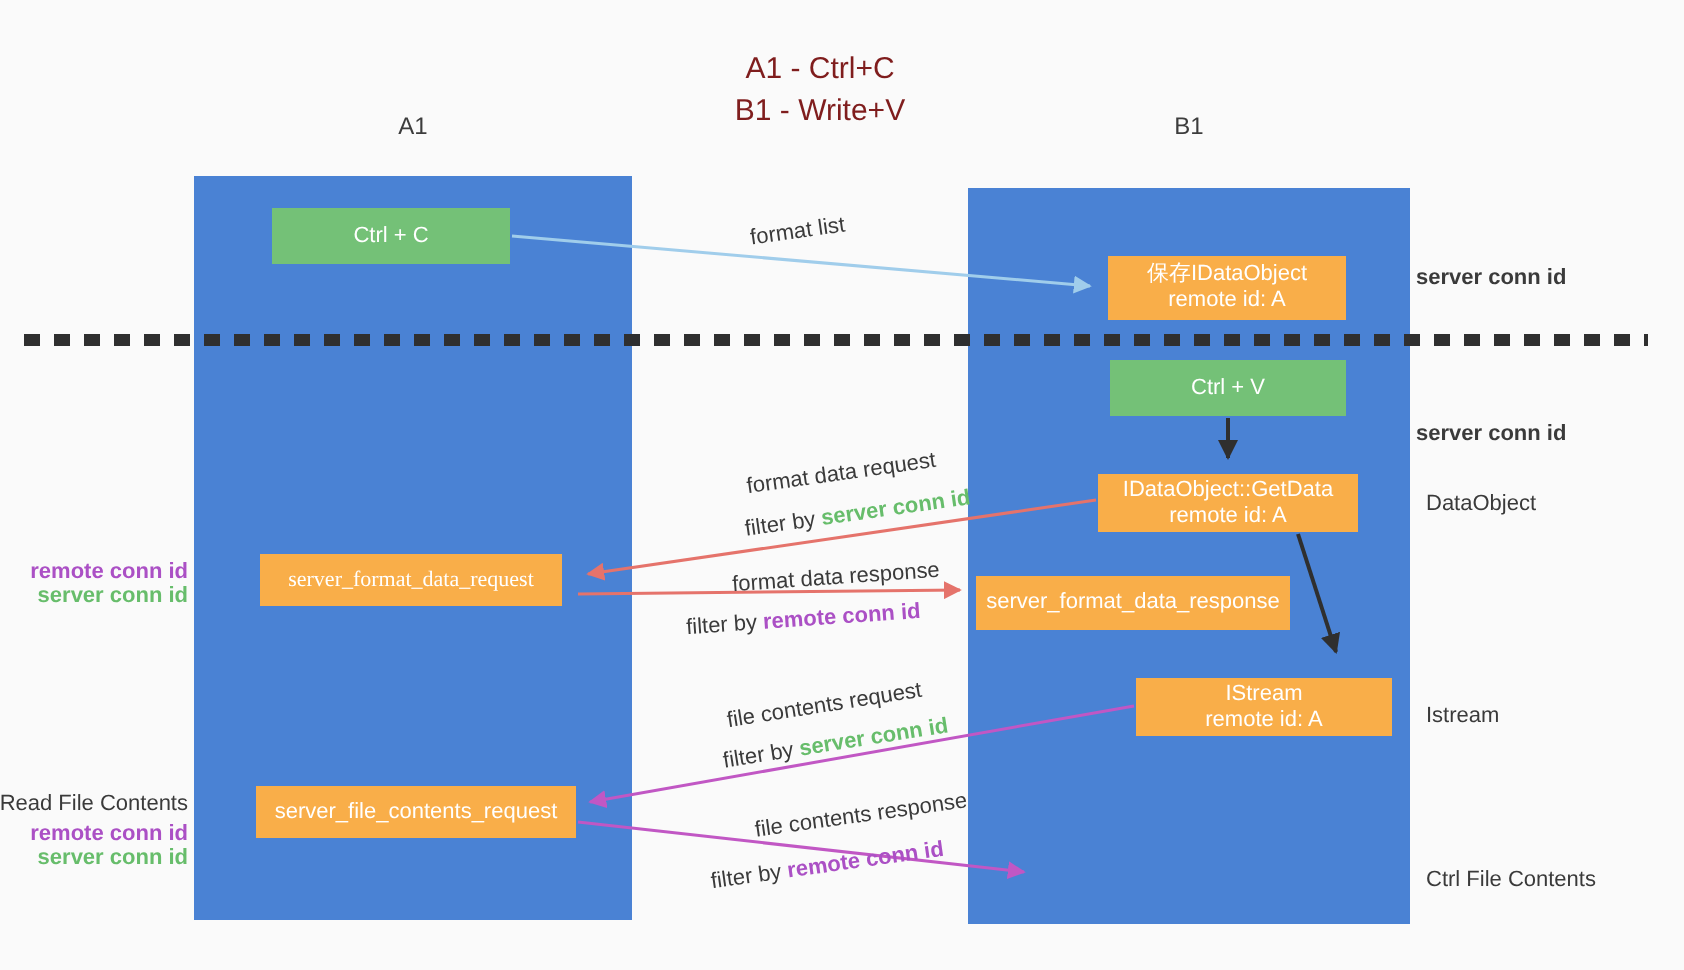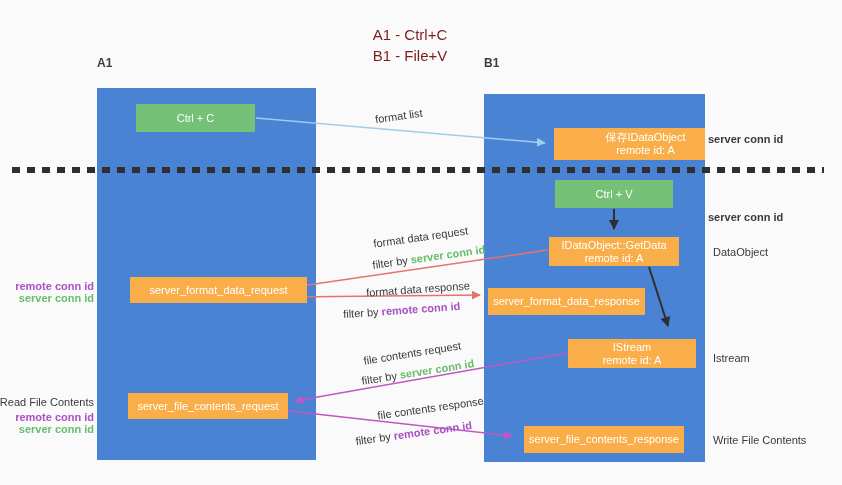--- a/index.html
+++ b/index.html
@@ -2,21 +2,21 @@
 <html style="--lane-blue: #4a82d4; --node-green: #74c177; --node-orange: #f9ae49; --text-green: #67bd6b; --text-purple: #ab50c5; --arrow-salmon: #e5736b; --arrow-magenta: #c157c4; --arrow-lightblue: #a0cdeb; --arrow-black: #2f2f2f;"><head>
 <meta charset="utf-8">
 <style>
   html,body{margin:0;padding:0;background:#fafafa;}
   .canvas{
     position:relative;width:842px;height:485px;background:#fafafa;
     font-family:"Liberation Sans",sans-serif;overflow:hidden;color:#3a3a3a;
   }
   .title{position:absolute;left:260px;top:24px;width:300px;text-align:center;
          font-size:15px;line-height:21px;color:#7f1d1d;}
-  .lane-header{position:absolute;text-align:left;font-size:12px;line-height:14px;color:#3c3c3c;font-weight:bold;}
+  .lane-header{position:absolute;text-align:center;font-size:12px;line-height:14px;color:#3c3c3c;}
   .lane{position:absolute;background:var(--lane-blue,#4a82d4);}
   .divider{position:absolute;left:12px;top:167px;width:812px;height:6px;
            background:repeating-linear-gradient(90deg,var(--arrow-black,#3a3a3a) 0 8px,transparent 8px 15px);}
   .node{position:absolute;display:flex;flex-direction:column;align-items:center;justify-content:center;
         color:#ffffff;font-size:11px;line-height:13px;text-align:center;white-space:nowrap;}
   .node.green{background:var(--node-green,#74c177);}
   .node.orange{background:var(--node-orange,#f9ae49);}
   .elabel{position:absolute;font-size:11px;color:#3a3a3a;white-space:nowrap;transform-origin:center;}
   .green-t{color:var(--text-green,#67bd6b);font-weight:bold;}
   .purple-t{color:var(--text-purple,#ab50c5);font-weight:bold;}
@@ -24,21 +24,21 @@
   .conn{font-weight:bold;font-size:11px;line-height:12px;}
   svg.arrows{position:absolute;left:0;top:0;pointer-events:none;}
 </style>
 </head>
 <body>
 
 <div class="canvas">
 
   <div class="title">
     <div>A1 - Ctrl+C</div>
-    <div>B1 - File+V</div>
+    <div>B1 - Write+V</div>
   </div>
 
   <div class="lane-header" style="left:97px;top:56px;width:219px;">
     <div>A1</div>
   </div>
   <div class="lane-header" style="left:484px;top:56px;width:221px;">
     <div>B1</div>
   </div>
 
   <div class="lane" style="left:97px;top:88px;width:219px;height:372px;"></div>
@@ -66,47 +66,44 @@
     <line x1="649" y1="267" x2="668" y2="326" stroke-width="2" style="stroke:var(--arrow-black,#2f2f2f)" marker-end="url(#ah-black)"></line>
     <line x1="548" y1="250" x2="294" y2="287" stroke-width="1.5" style="stroke:var(--arrow-salmon,#e5736b)" marker-end="url(#ah-salmon)"></line>
     <line x1="289" y1="297" x2="480" y2="295" stroke-width="1.5" style="stroke:var(--arrow-salmon,#e5736b)" marker-end="url(#ah-salmon)"></line>
     <line x1="567" y1="353" x2="295" y2="401" stroke-width="1.5" style="stroke:var(--arrow-magenta,#c157c4)" marker-end="url(#ah-magenta)"></line>
     <line x1="289" y1="411" x2="512" y2="436" stroke-width="1.5" style="stroke:var(--arrow-magenta,#c157c4)" marker-end="url(#ah-magenta)"></line>
   </svg>
 
   <div class="node green" style="left:136px;top:104px;width:119px;height:28px;">
     <span>Ctrl + C</span>
   </div>
-  <div class="node orange" style="left:130px;top:277px;width:177px;height:26px;">
+  <div class="node orange" style="left:130px;top:277px;width:151px;height:26px;font-family:Liberation Serif, serif;">
     <span>server_format_data_request</span>
   </div>
   <div class="node orange" style="left:128px;top:393px;width:160px;height:26px;justify-content:center;">
     <span>server_file_contents_request</span>
   </div>
 
-  <div class="node orange" style="left:554px;top:128px;width:119px;height:32px;padding-left:32px;">
+  <div class="node orange" style="left:554px;top:128px;width:119px;height:32px;">
     <span>保存IDataObject</span>
     <span>remote id: A</span>
   </div>
   <div class="node green" style="left:555px;top:180px;width:118px;height:28px;">
     <span>Ctrl + V</span>
   </div>
   <div class="node orange" style="left:549px;top:237px;width:130px;height:29px;">
     <span>IDataObject::GetData</span>
     <span>remote id: A</span>
   </div>
   <div class="node orange" style="left:488px;top:288px;width:157px;height:27px;">
     <span>server_format_data_response</span>
   </div>
   <div class="node orange" style="left:568px;top:339px;width:128px;height:29px;">
     <span>IStream</span>
     <span>remote id: A</span>
-  </div>
-  <div class="node orange" style="left:524px;top:426px;width:160px;height:27px;">
-    <span>server_file_contents_response</span>
   </div>
 
   <div class="elabel" style="left:375px;top:110px;transform:rotate(-8deg);">format list</div>
 
   <div class="elabel" style="left:373px;top:231px;transform:rotate(-8deg);">format data request</div>
   <div class="elabel" style="left:372px;top:251px;transform:rotate(-8deg);">
     <span>filter by</span> <span class="green-t">server conn id</span>
   </div>
 
   <div class="elabel" style="left:366px;top:283px;transform:rotate(-4deg);">format data response</div>
@@ -121,21 +118,21 @@
 
   <div class="elabel" style="left:377px;top:402px;transform:rotate(-8deg);">file contents response</div>
   <div class="elabel" style="left:355px;top:427px;transform:rotate(-8deg);">
     <span>filter by</span> <span class="purple-t">remote conn id</span>
   </div>
 
   <div class="side conn green-t" style="left:708px;top:133px;">server conn id</div>
   <div class="side conn green-t" style="left:708px;top:211px;">server conn id</div>
   <div class="side" style="left:713px;top:246px;">DataObject</div>
   <div class="side" style="left:713px;top:352px;">Istream</div>
-  <div class="side" style="left:713px;top:434px;">Write File Contents</div>
+  <div class="side" style="left:713px;top:434px;">Ctrl File Contents</div>
 
   <div class="side" style="right:748px;top:280px;text-align:right;">
     <div class="conn purple-t">remote conn id</div>
     <div class="conn green-t">server conn id</div>
   </div>
   <div class="side" style="right:748px;top:396px;text-align:right;">Read File Contents</div>
   <div class="side" style="right:748px;top:411px;text-align:right;">
     <div class="conn purple-t">remote conn id</div>
     <div class="conn green-t">server conn id</div>
   </div>

